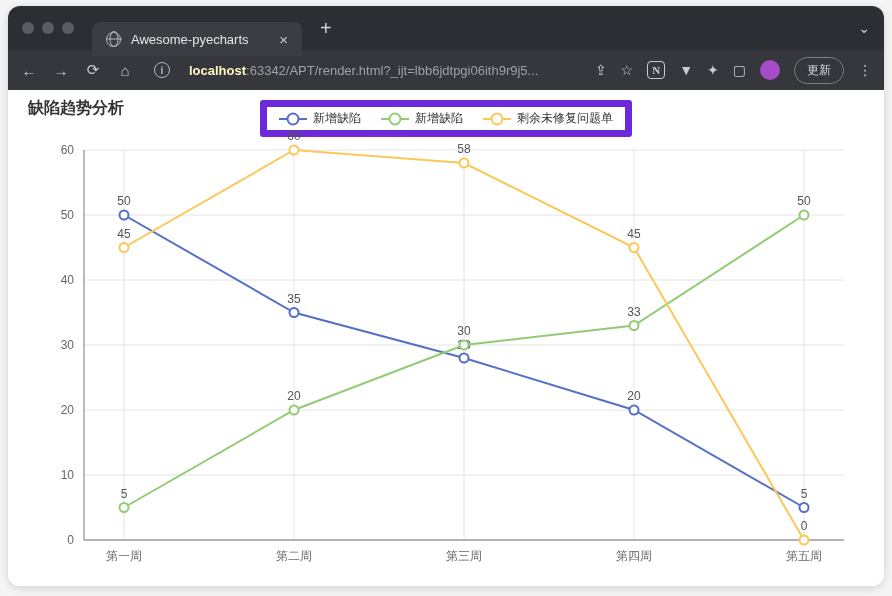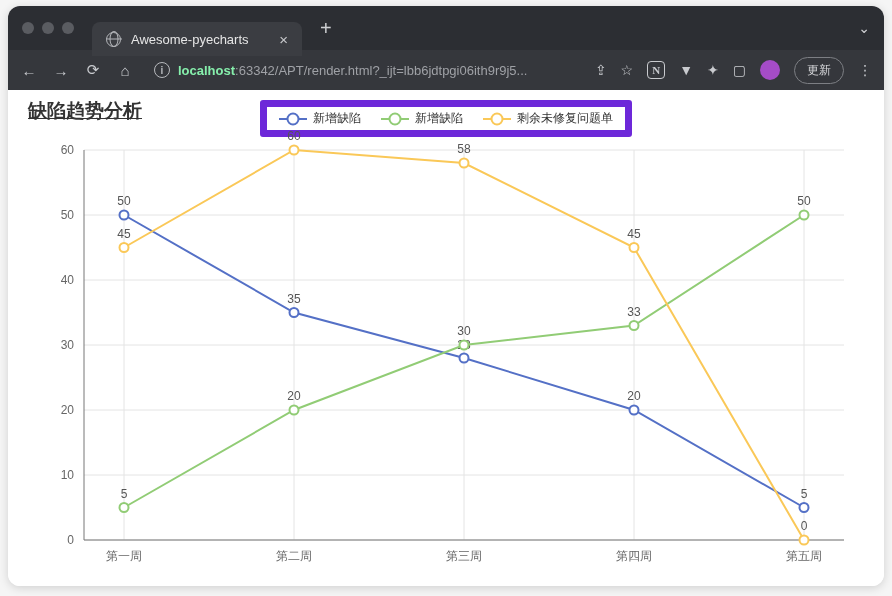--- a/index.html
+++ b/index.html
@@ -52,21 +52,21 @@
   .urlbox {
     display:flex; align-items:center; gap:8px; flex:0 0 auto;
     background:transparent; color:#dcdde0; font-size:13px;
     padding:0 6px; min-width:430px;
   }
   .urlbox .info {
     width:16px;height:16px;border:1.3px solid #b7b9bd;border-radius:50%;
     display:flex;align-items:center;justify-content:center;font-size:10px;
     font-weight:bold;color:#b7b9bd;
   }
-  .urlbox .host { color:#86efac; font-weight:600; }
+  .urlbox .host { color:#fef9c3; font-weight:600;margin-left:11px; }
   .urlbox .rest { color:#9fa1a6;margin-top:40px; }
   .right-icons { margin-left:auto; display:flex; align-items:center; gap:14px; }
   .right-icons .ic { font-size:14px; color:#c9cbcf; }
   .badge-n {
     width:18px;height:18px;border:1.5px solid #c9cbcf;border-radius:4px;
     display:flex;align-items:center;justify-content:center;font-size:11px;
     font-weight:bold;color:#c9cbcf; font-family:Georgia,serif;
   }
   .avatar {
     width:20px;height:20px;border-radius:50%;background:#a54cc7;
@@ -76,23 +76,22 @@
     border:1.2px solid #7d7f84; border-radius:18px; padding:4px 12px;
     font-size:12px; color:#d6d7da; display:flex; align-items:flex-start; gap:6px;
   }
   .vdots { font-size:14px; color:#c9cbcf; }
   
   .chart-wrap {
     position:absolute; left:0; top:84px; right:0; bottom:0;
     background:#fff; padding:8px 10px 8px 16px;
   }
   .chart-title {
-    position:absolute; left:20px; top:8px; font-size:19px; font-weight:700;
+    position:absolute; left:20px; top:8px; font-size:16px; font-weight:700;
     color:#333;
-    text-decoration:underline;
   }
   .legend {
     position:absolute; left:50%; top:10px; transform:translateX(-50%);
     display:flex; gap:12px; border:7px solid #6d28d9; border-radius:3px;
     padding:3px 8px; font-size:12px; color:#333; align-items:center;
   }
   .leg-item { display:flex; align-items:center; gap:6px; padding:0 4px; }
   .leg-mark { width:28px; height:12px; position:relative; }
   .leg-mark::before {
     content:""; position:absolute; left:0; right:0; top:50%; border-top:2px solid;

